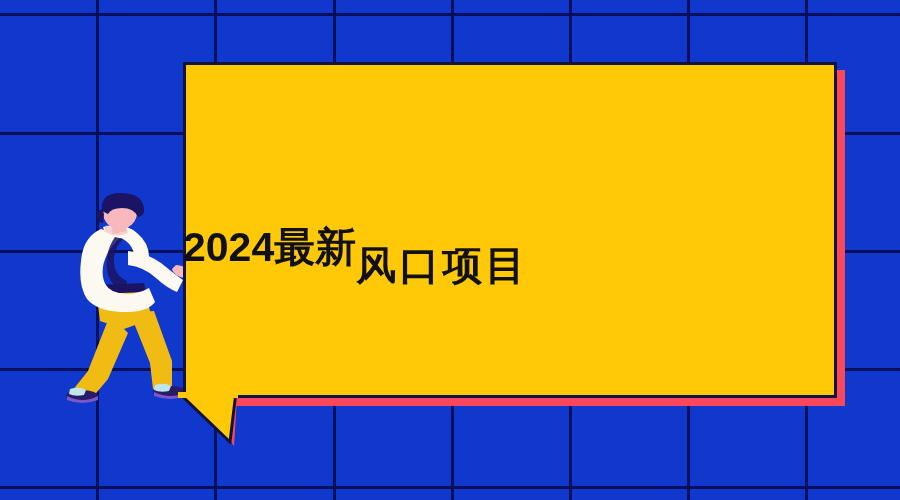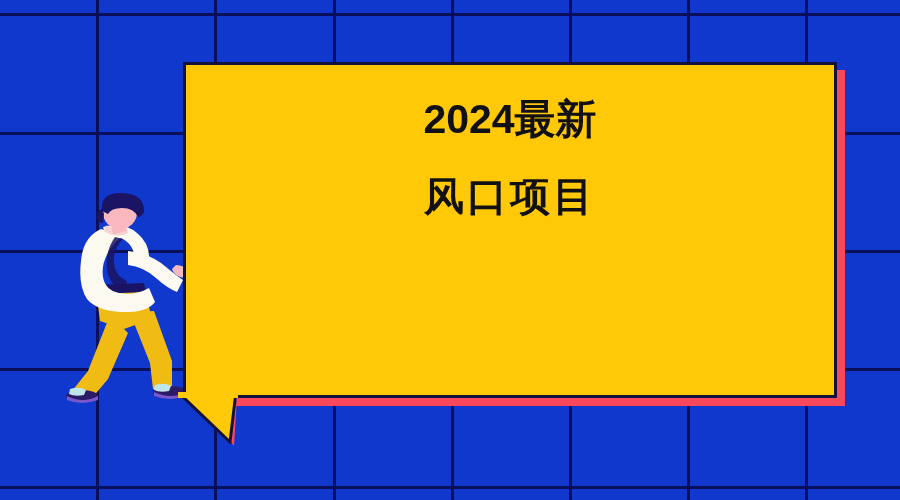--- a/index.html
+++ b/index.html
@@ -30,21 +30,21 @@
     position:absolute; left:191px; top:398px; width:60px; height:50px;
   }
   .bubble {
     position:absolute; left:183px; top:62px; width:654px; height:336px;
     background:#ffc908; border:3px solid #12123c;
   }
   .bubble-tail { position:absolute; left:178px; top:392px; width:70px; height:52px; }
 
   .bubble-text {
     position:absolute; left:183px; top:62px; width:654px; height:336px;
-    display:flex; flex-direction:column; align-items:center;
+    display:flex; flex-direction:row; align-items:center;
     justify-content:flex-start; padding-top:36px;
     color:#111014;
   }
   .line1 {
     font-size:41px; font-weight:bold; letter-spacing:0px;
     line-height:1.05; white-space:nowrap;
   }
   .line2 {
     font-size:40px; font-weight:bold; letter-spacing:3px;
     margin-top:34px; line-height:1.05; white-space:nowrap;

